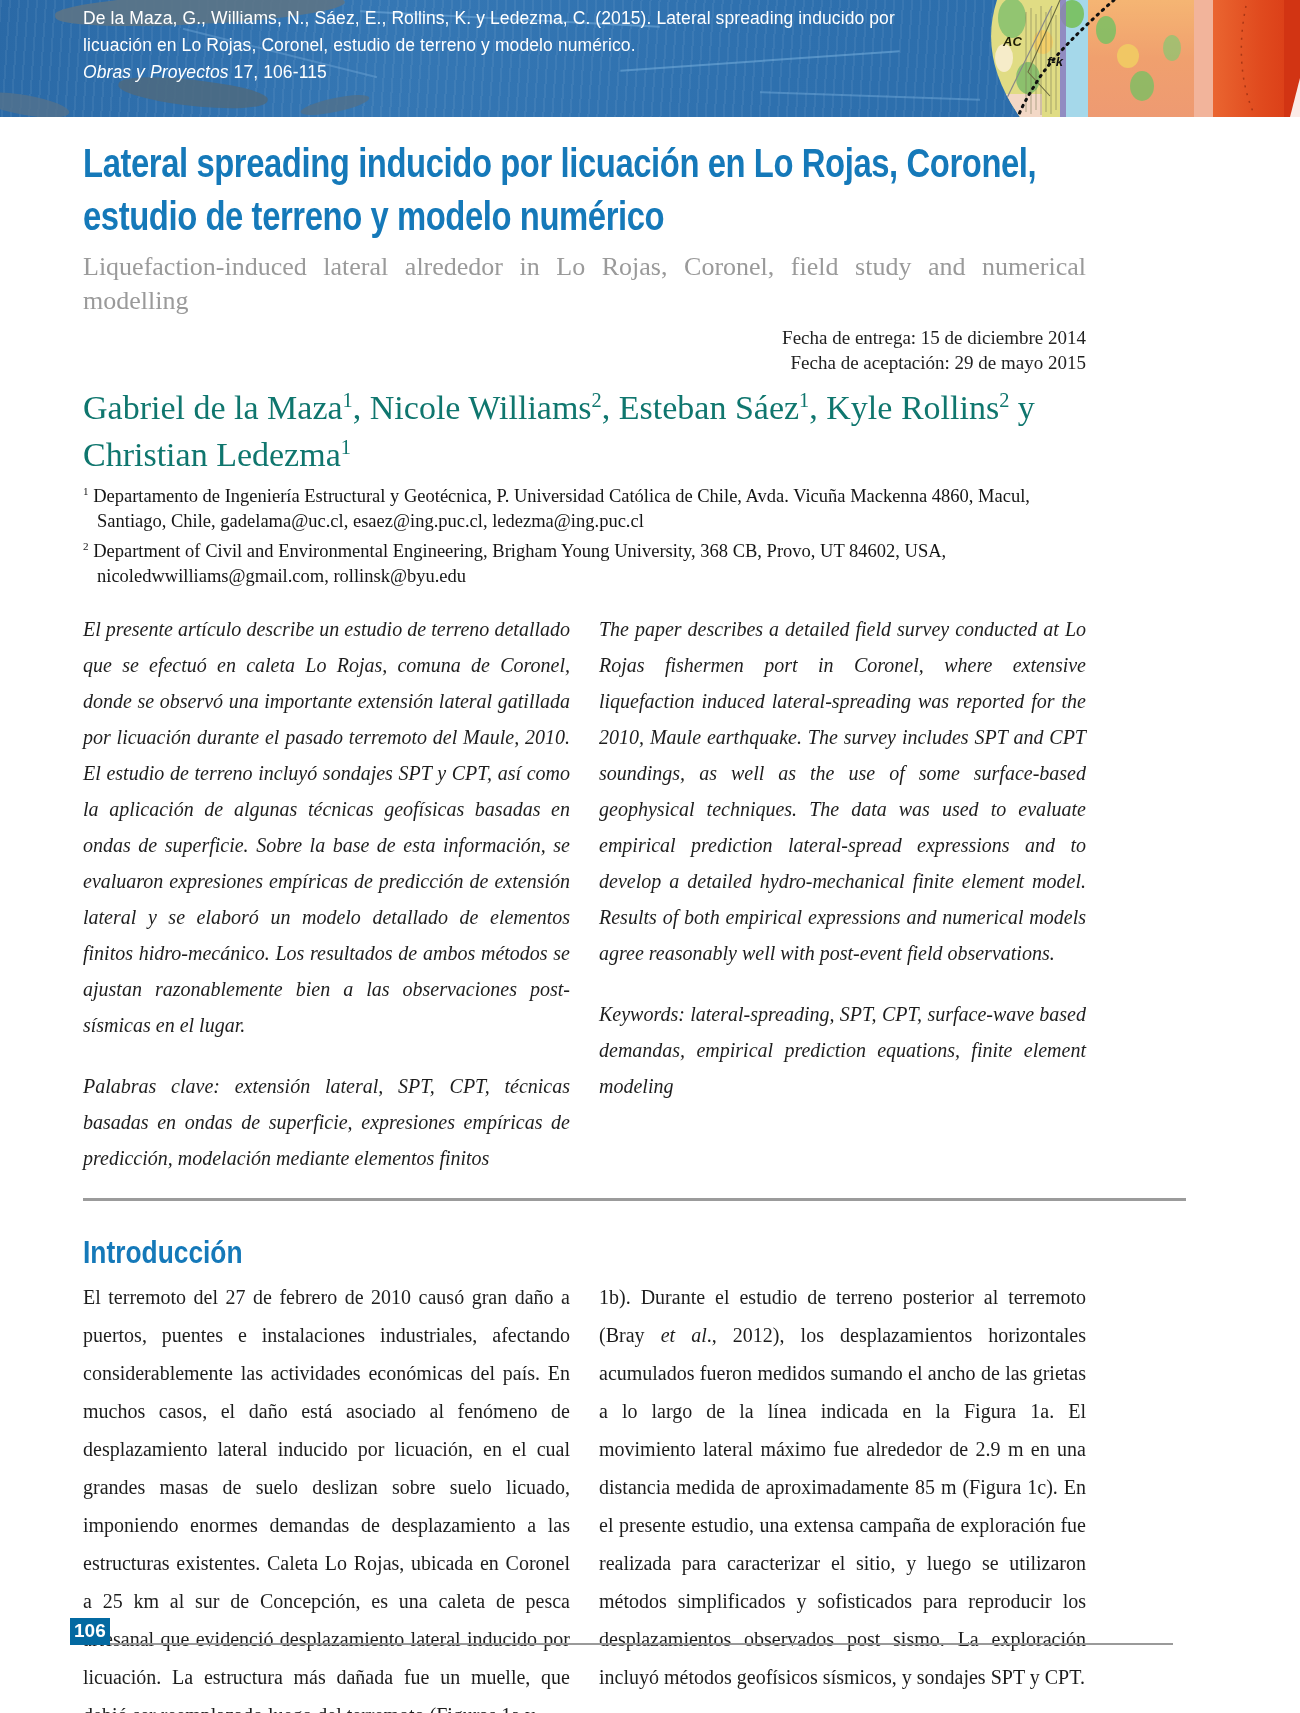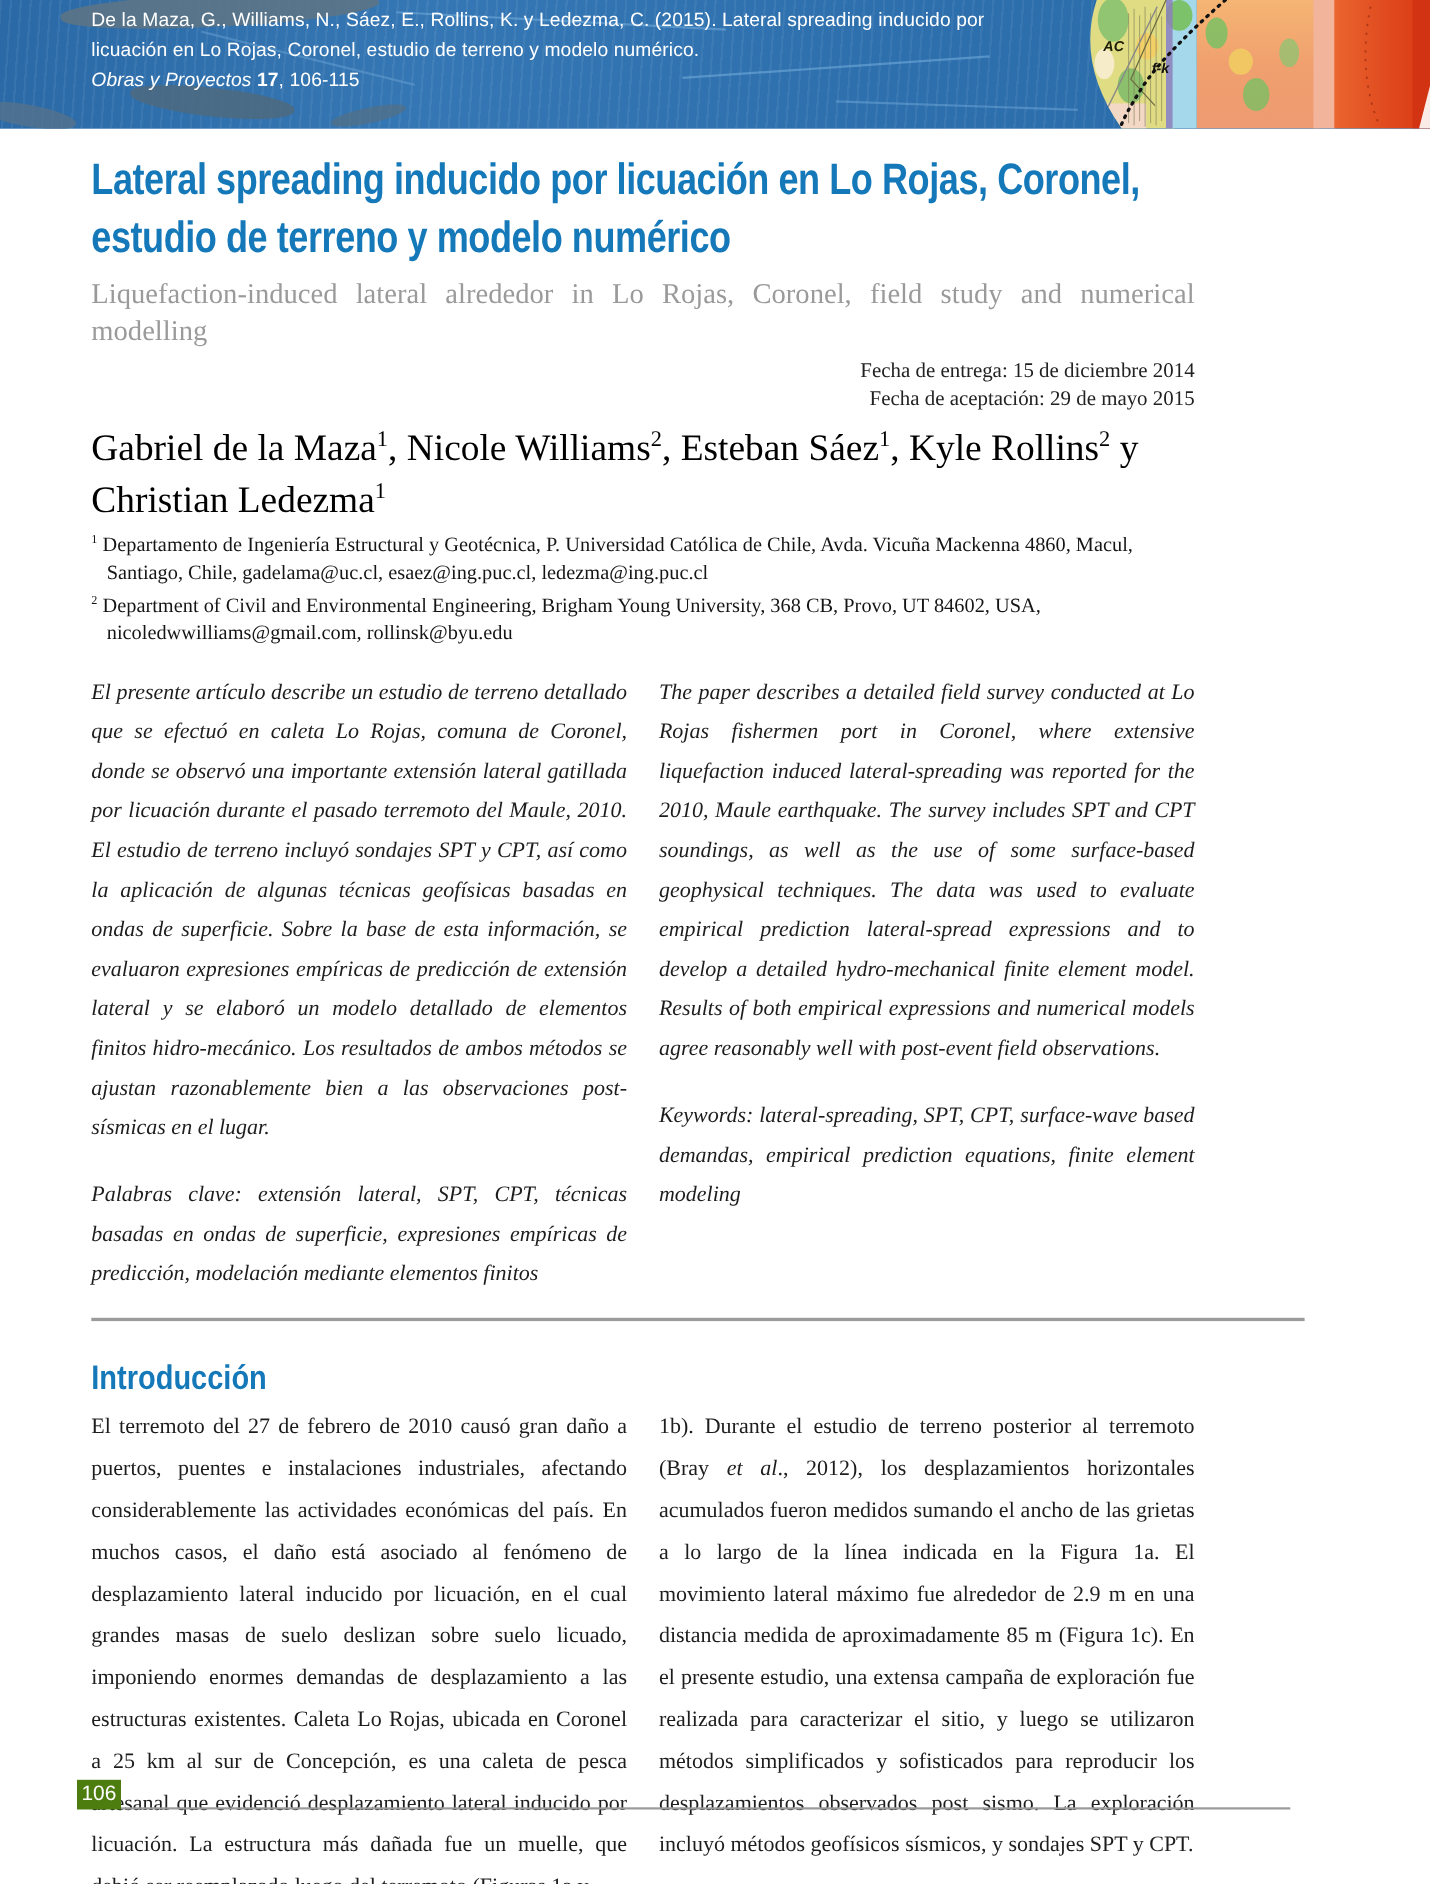--- a/index.html
+++ b/index.html
@@ -78,21 +78,21 @@
     margin-top: 7px;
     text-align: right;
     font-size: 19px;
     line-height: 25px;
     color: #222;
   }
   .authors {
     margin-top: 9px;
     font-size: 34px;
     line-height: 47px;
-    color: #000000;
+    color: #0f766e;
   }
   sup { font-size: 60%; line-height: 0; vertical-align: super; }
   .affiliations { margin-top: 6px; font-size: 18.5px; line-height: 25px; color: #151515; }
   .affil { margin: 0 0 5px 0; padding-left: 14px; text-indent: -14px; }
 
   .abstract-columns {
     display: flex;
     gap: 29px;
     margin-top: 22px;
     font-style: italic;
@@ -133,24 +133,24 @@
 
   
   .footer {
     position: absolute;
     left: 70px; top: 1618px;
     width: 1103px;
     display: flex;
     align-items: flex-end;
   }
   .pageno {
-    background: #4d7c0f;
+    background: #0369a1;
     color: #fff;
     font-family: "Liberation Sans", sans-serif;
-    font-weight: 400;
+    font-weight: 700;
     font-size: 19px;
     line-height: 24px;
     padding: 1px 4px 2px 4px;
     min-width: 22px;
     text-align: center;
   }
   .footline { flex: 1; border-bottom: 2px solid #9a9a9a; }
 </style>
 </head>
 <body>
@@ -216,21 +216,21 @@
         <path d="M160,0 L128,72 L150,96" stroke="#6b6b40" stroke-width="1.1" fill="none"></path>
         <path d="M214,0 C182,28 152,58 138,80 C128,96 122,106 118,117" stroke="#111111" stroke-width="3" fill="none" stroke-dasharray="1.5 5.5" stroke-linecap="round"></path>
         <path d="M346,6 C338,44 340,82 354,114" stroke="#7a1e08" stroke-width="1.5" fill="none" stroke-dasharray="2 6" opacity="0.55"></path>
         <text x="103" y="46" font-family="Liberation Sans, sans-serif" font-size="13" font-weight="bold" font-style="italic" fill="#1c1c05">AC</text>
         <text x="147" y="66" font-family="Liberation Sans, sans-serif" font-size="13" font-weight="bold" font-style="italic" fill="#101010">f-k</text>
       </g>
     </svg>
 
     <div class="citation">
       <div>De la Maza, G., Williams, N., Sáez, E., Rollins, K. y Ledezma, C. (2015). Lateral spreading inducido por licuación en Lo Rojas, Coronel, estudio de terreno y modelo numérico.</div>
-      <div class="cit-rich"><span style="font-style: italic;">Obras y Proyectos </span><span style="font-weight: bold;">17</span><span>, 106-115</span></div>
+      <div class="cit-rich"><span style="font-style: italic;">Obras y Proyectos </span><span style="font-weight: normal;">17</span><span>, 106-115</span></div>
     </div>
   </header>
 
   <main class="content">
 
     <h1 class="title">Lateral spreading inducido por licuación en Lo Rojas, Coronel, estudio de terreno y modelo numérico</h1>
 
     <h2 class="subtitle">Liquefaction-induced lateral alrededor in Lo Rojas, Coronel, field study and numerical modelling</h2>
 
     <div class="dates">

